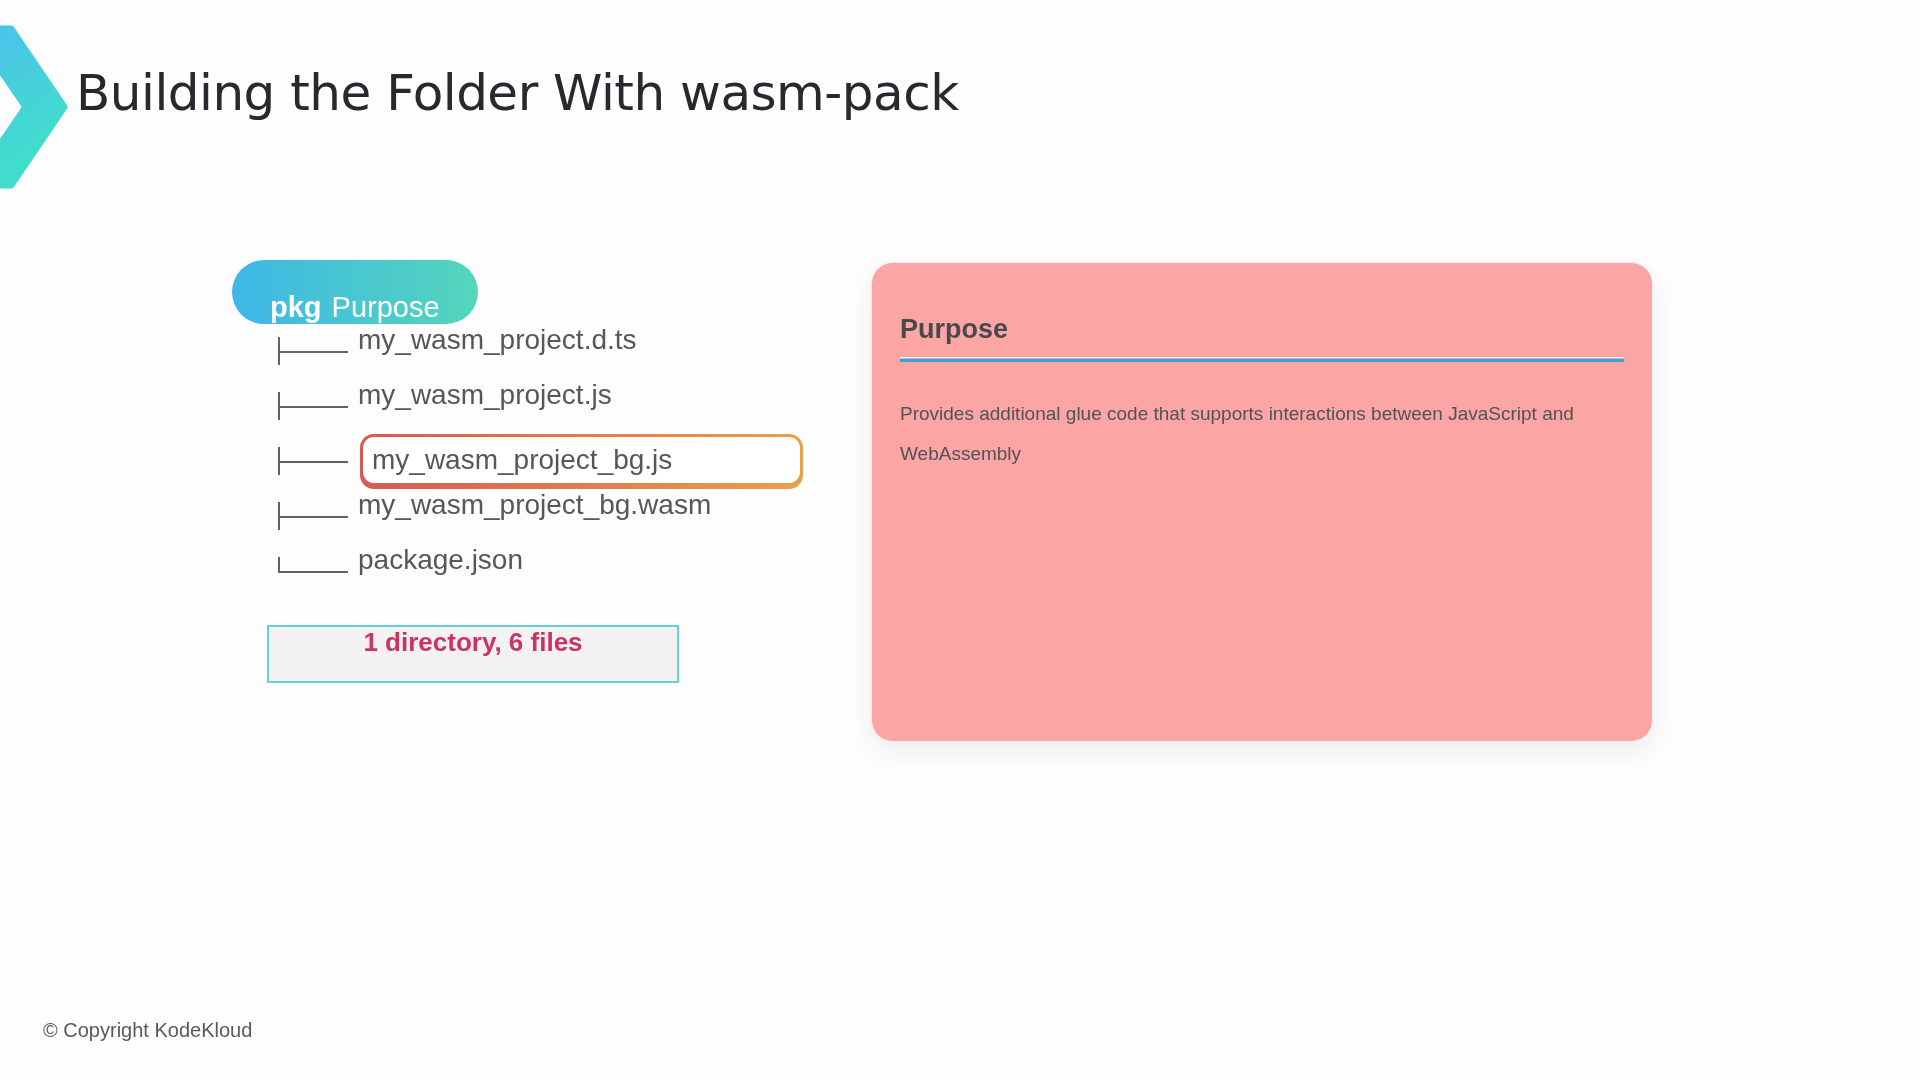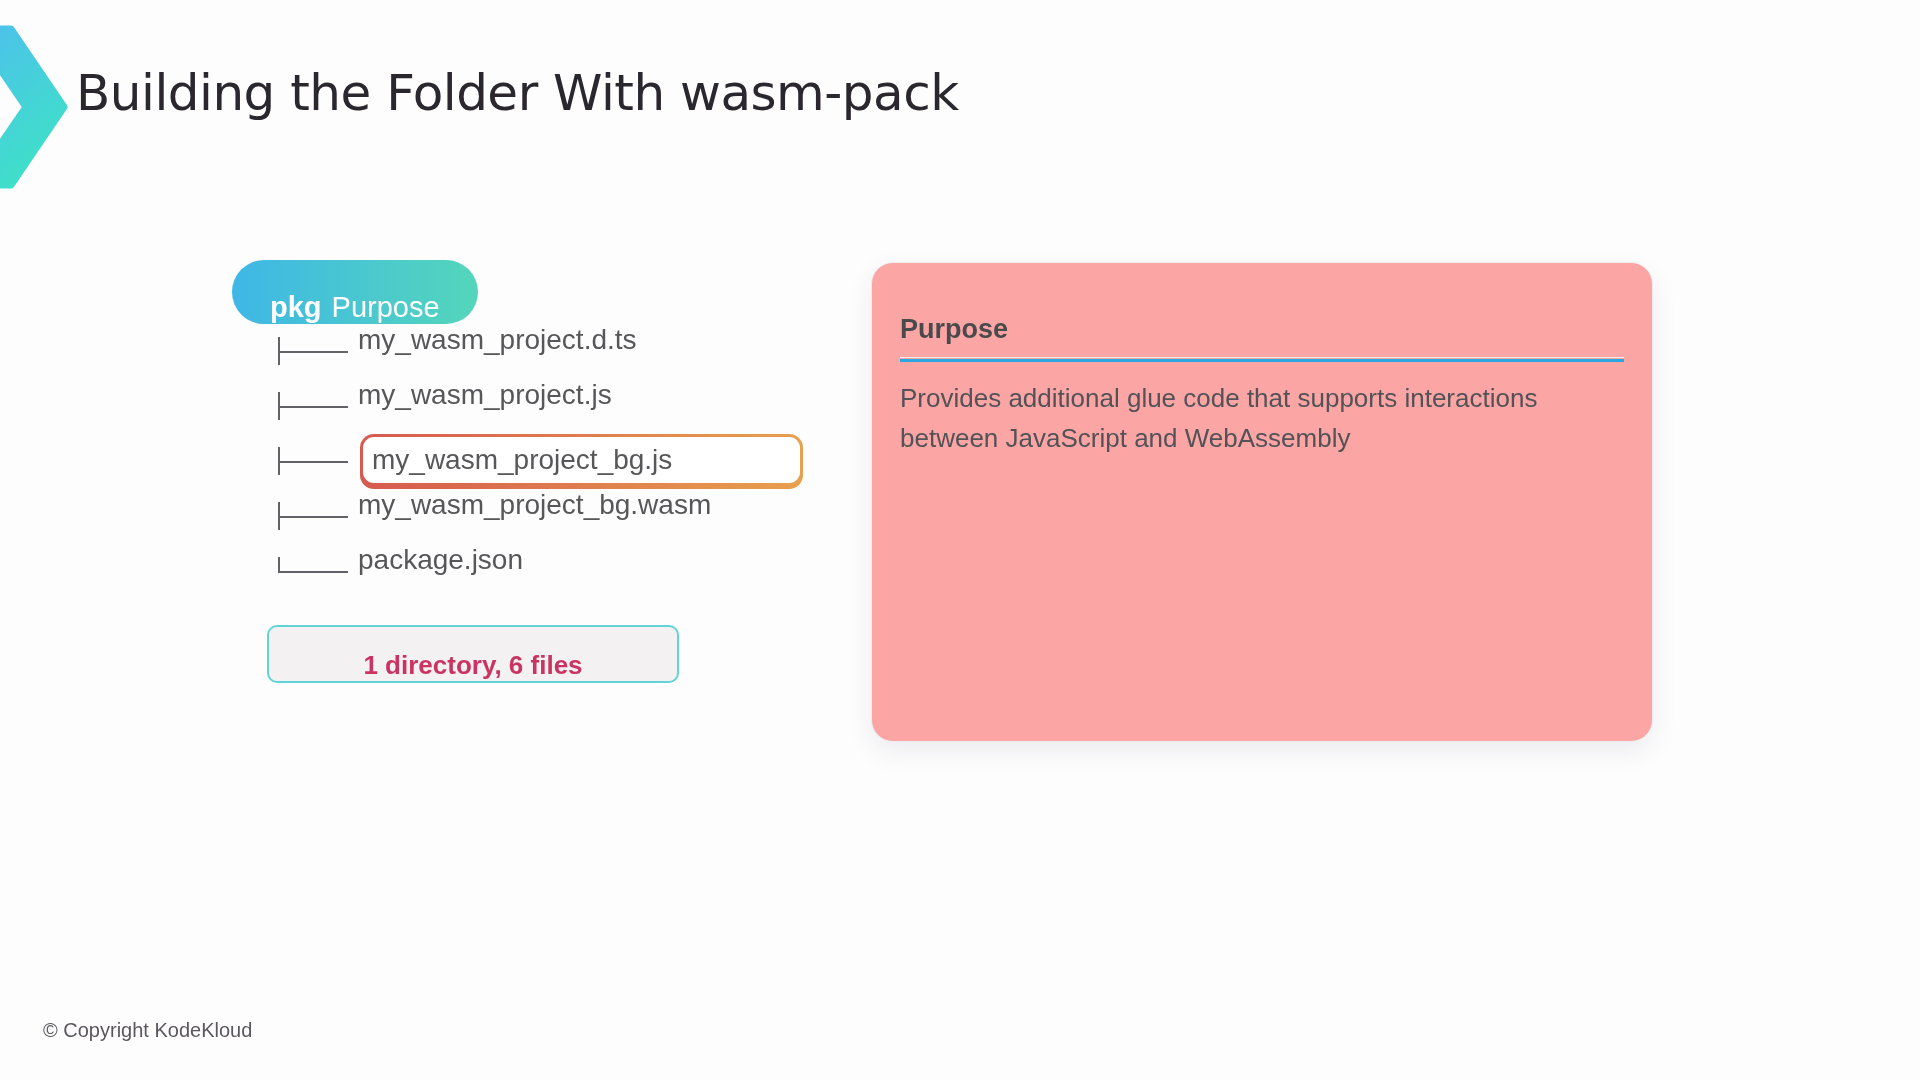--- a/index.html
+++ b/index.html
@@ -74,22 +74,22 @@
     display:flex; margin-left:12px; padding:3px; border-radius:14px;
     background:linear-gradient(90deg,var(--highlight_border_start),var(--highlight_border_end));
   }
   .tree-row.highlighted .label{
     margin-left:0; background:#ffffff; border-radius:11px;
     min-width:437px; height:46px; line-height:46px; padding-left:9px;
   }
   .summary-box{
     margin-top:26px; margin-left:35px; width:412px; height:58px;
     background:var(--summary_bg);
-    border:2px solid var(--summary_border); border-radius:10px;
-    display:flex; align-items:flex-end; justify-content:center;
+    border:2px solid var(--summary_border); border-radius:0;
+    display:flex; align-items:flex-start; justify-content:center;
   }
   .summary-text{
     color:var(--summary_text); font-size:26px; font-weight:bold;
   }
   
   .info-card{
     position:absolute; left:871px; top:262px; width:782px; height:480px;
     background:#fca5a5; border:1px solid #ededf1; border-radius:22px;
     box-shadow:0 10px 26px rgba(45,45,70,0.08);
     padding:50px 28px 0 28px;
@@ -97,21 +97,21 @@
   .card-section + .card-section{ margin-top:26px; }
   .section-heading{
     font-size:27px; font-weight:bold; color:var(--heading_text); line-height:1.2;
   }
   .rule{
     height:5px; margin-top:12px;
     border-top:1px solid var(--hairline);
     border-bottom:3px solid var(--accent_blue);
   }
   .section-body{
-    margin-top:16px; font-size:26px; line-height:40px; color:var(--body_text);
+    margin-top:32px; font-size:19px; line-height:40px; color:var(--body_text);
   }
   
   .footer{
     position:absolute; left:43px; top:1019px;
     font-size:20px; color:var(--footer_text);
   }
 </style>
 </head>
 <body>
 

